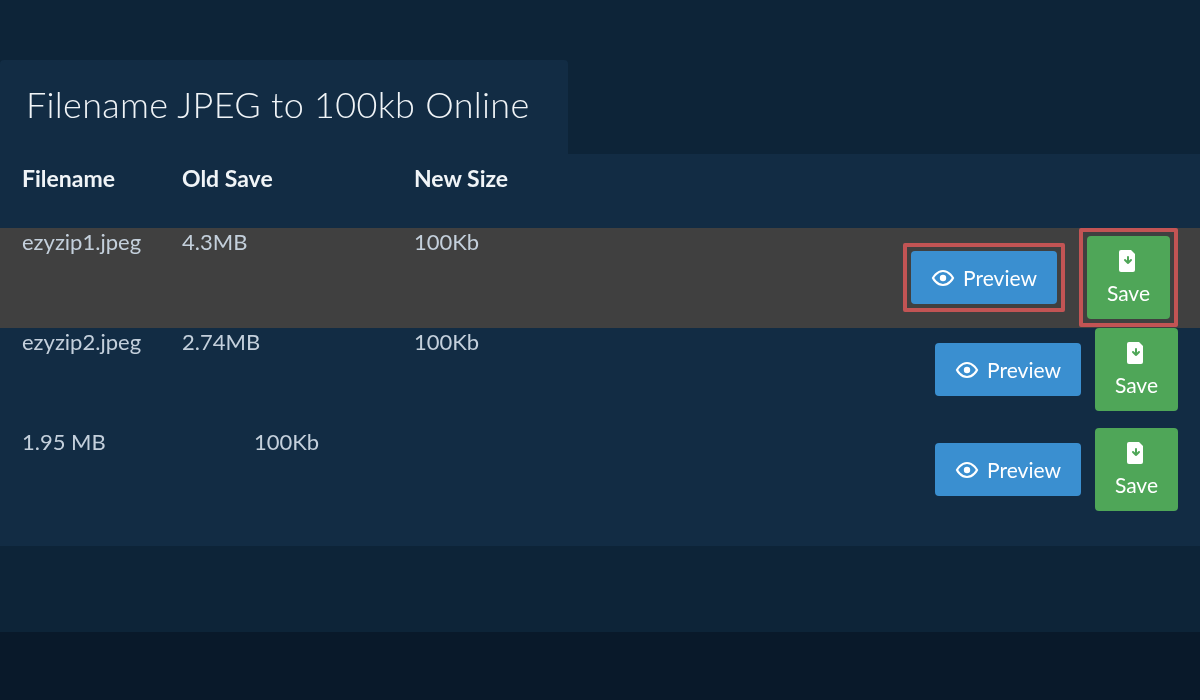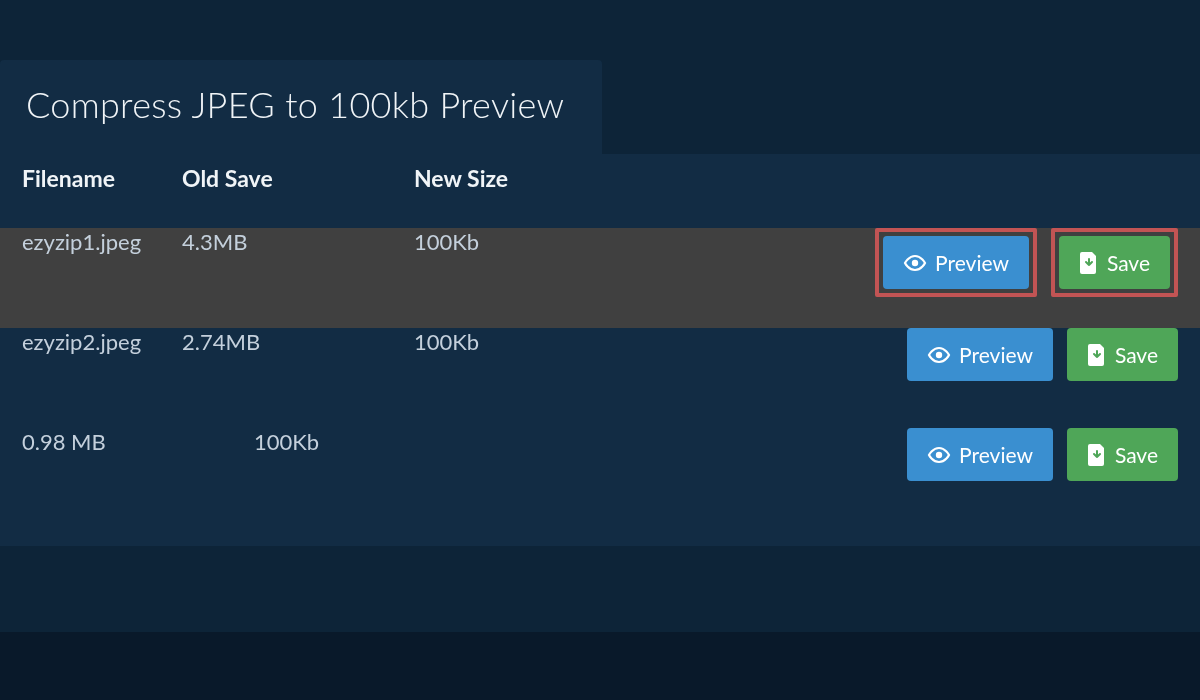--- a/index.html
+++ b/index.html
@@ -64,21 +64,21 @@
     padding: 14px 20px;
     border: none;
     border-radius: 4px;
     font-size: 21px;
     font-weight: 400;
     color: #fff;
     cursor: pointer;
     font-family: inherit;
   }
   .btn-preview { background: #3a8fd0; }
-  .btn-save    { background: #4fa658; }
+  .btn-save    { background: #4fa658; flex-direction: column; }
   .highlight-box {
     border: 4px solid #c25454;
     padding: 4px;
     border-radius: 2px;
     display: inline-flex;
   }
   .icon {
     display: inline-flex;
     align-items: center;
     justify-content: center;
@@ -91,21 +91,21 @@
     position: absolute;
     bottom: 0;
     left: 0;
   }
 </style>
 </head>
 <body>
 
 <div class="page">
   <div class="tab-header">
-    <h1>Compress JPEG to 100kb Preview</h1>
+    <h1>Filename JPEG to 100kb Online</h1>
   </div>
 
   <div class="panel">
     <div class="table">
 
       <div class="thead">
         <div class="col-filename">Filename</div>
         <div class="col-oldsize">Old Save</div>
         <div class="col-newsize">New Size</div>
         <div class="col-actions"></div>
@@ -161,21 +161,21 @@
                 <path d="M3 0h10l4 4v16a2 2 0 01-2 2H3a2 2 0 01-2-2V2a2 2 0 012-2z"></path>
                 <path d="M10 7v6m0 0l-3-3m3 3l3-3" stroke="#4fa658" stroke-width="2" fill="none" stroke-linecap="round" stroke-linejoin="round"></path>
               </svg>
             </span>
             <span>Save</span>
           </button>
         </div>
       </div>
 
       <div class="trow">
-        <div class="col-oldsize">0.98 MB</div>
+        <div class="col-oldsize">1.95 MB</div>
         <div class="col-newsize">100Kb</div>
         <div class="col-actions">
           <button class="btn btn-preview">
             <span class="icon">
               <svg width="24" height="24" viewBox="0 0 24 24" fill="none">
                 <path d="M2 12s3.5-7 10-7 10 7 10 7-3.5 7-10 7S2 12 2 12z" stroke="#fff" stroke-width="2.2" fill="none"></path>
                 <circle cx="12" cy="12" r="3.2" fill="#fff"></circle>
               </svg>
             </span>
             <span>Preview</span>

